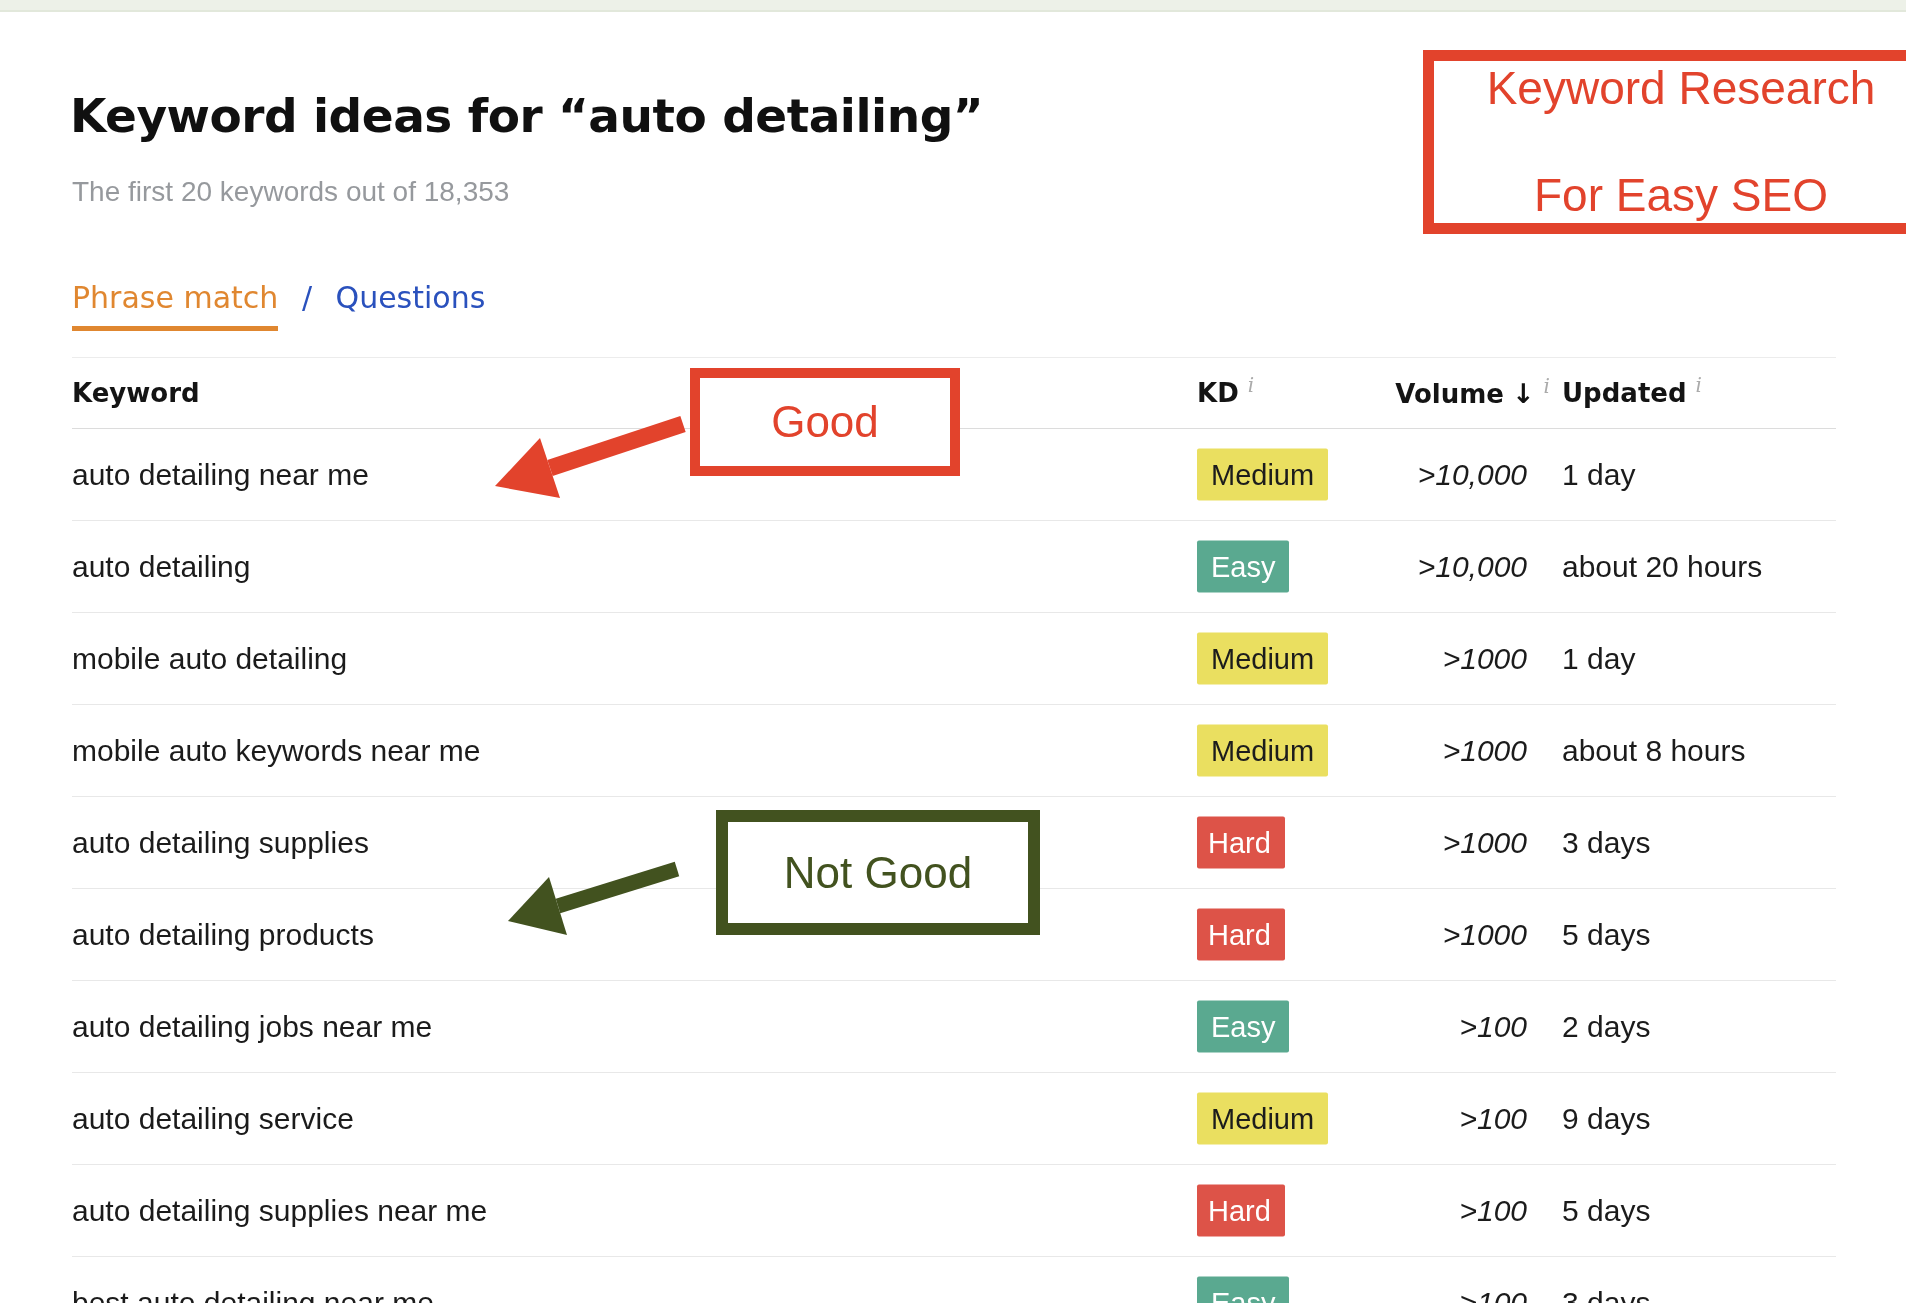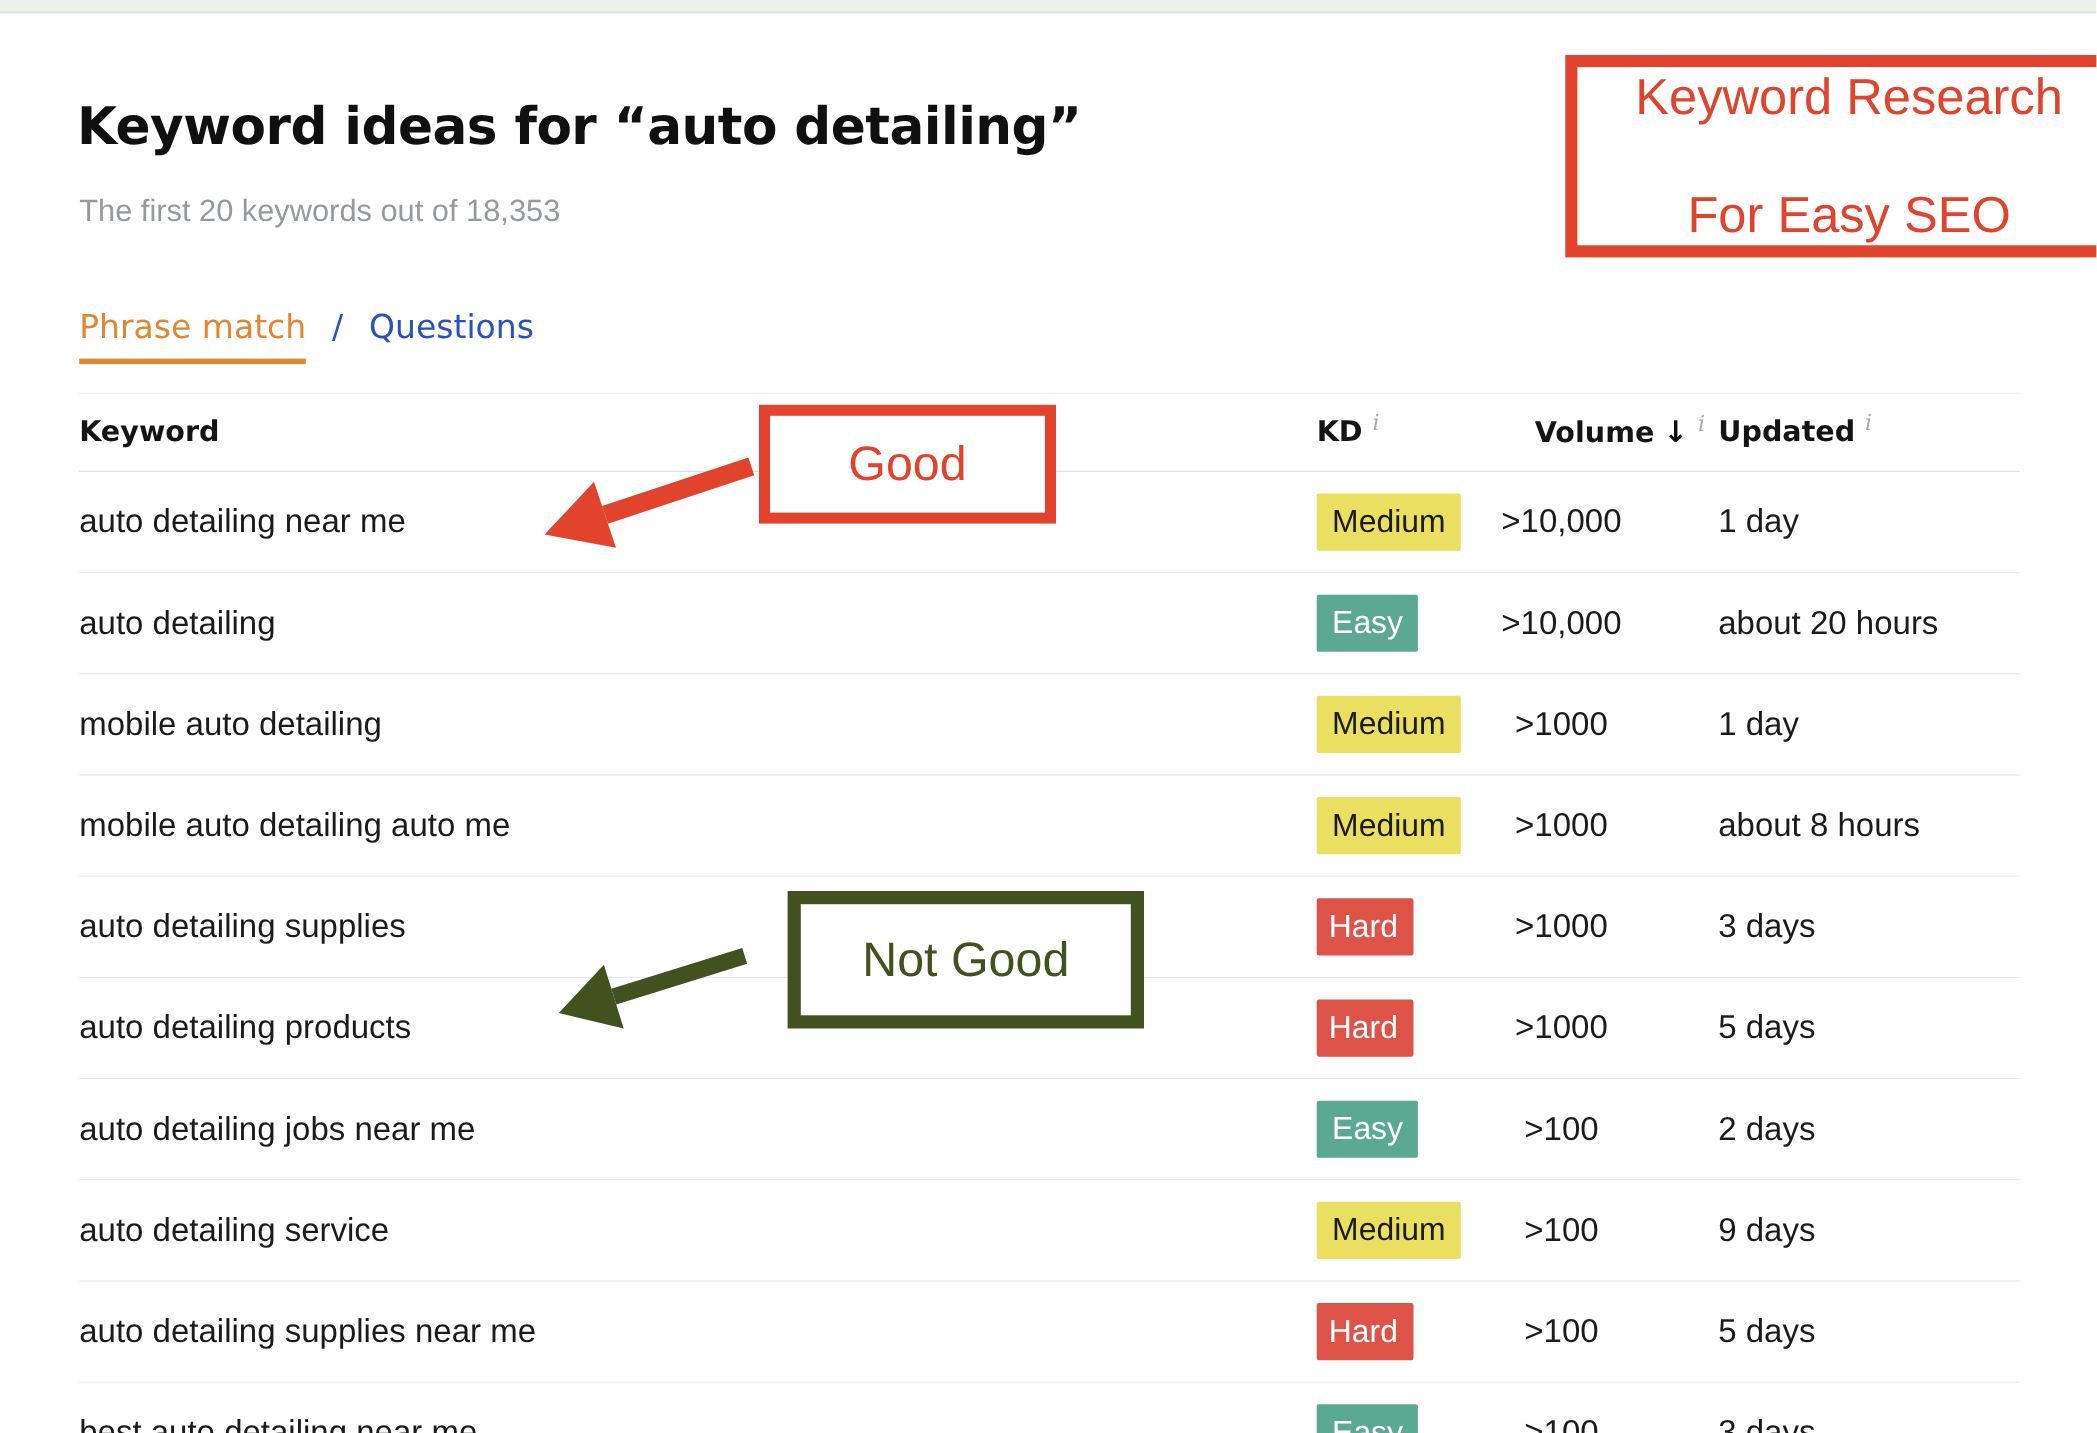--- a/index.html
+++ b/index.html
@@ -24,21 +24,21 @@
   .tab-link{color:var(--tab-blue);cursor:pointer;}
 
   
   .ktable{position:absolute;left:72px;top:357px;width:1764px;border-top:1px solid #ececec;}
   .thead{position:relative;height:70px;border-bottom:1px solid #dcdcdc;
     font-family:"DejaVu Sans", sans-serif;font-weight:700;font-size:26px;color:#141414;}
   .tr{position:relative;height:91px;border-bottom:1px solid #e8e8e8;font-size:30px;}
   .cell{position:absolute;top:50%;transform:translateY(-50%);white-space:nowrap;}
   .c-kw{left:0;}
   .c-kd{left:1125px;}
-  .c-vol{left:1240px;width:215px;text-align:center;}
+  .c-vol{left:1240px;width:215px;text-align:right;font-style:italic;}
   .th-vol{left:1190px;width:288px;text-align:right;}
   .c-upd{left:1490px;}
   .info{font-family:"DejaVu Serif", serif;font-style:italic;font-weight:400;font-size:20px;color:#ababab;
     margin-left:9px;position:relative;top:-10px;}
   .sort{font-weight:700;color:#111;margin-left:8px;font-size:27px;}
 
   .badge{display:inline-block;padding:9px 14px;border-radius:2px;font-size:29px;line-height:1.2;}
   .kd-easy{background:var(--kd-easy-bg);color:var(--kd-on-dark-text);}
   .kd-medium{background:var(--kd-medium-bg);color:var(--kd-on-light-text);}
   .kd-hard{background:var(--kd-hard-bg);color:var(--kd-on-dark-text);padding-left:11px;}
@@ -97,21 +97,21 @@
     </div>
 
     <div class="tr">
       <span class="cell c-kw">mobile auto detailing</span>
       <span class="cell c-kd"><span class="badge kd-medium">Medium</span></span>
       <span class="cell c-vol">&gt;1000</span>
       <span class="cell c-upd">1 day</span>
     </div>
 
     <div class="tr">
-      <span class="cell c-kw">mobile auto detailing auto me</span>
+      <span class="cell c-kw">mobile auto keywords near me</span>
       <span class="cell c-kd"><span class="badge kd-medium">Medium</span></span>
       <span class="cell c-vol">&gt;1000</span>
       <span class="cell c-upd">about 8 hours</span>
     </div>
 
     <div class="tr">
       <span class="cell c-kw">auto detailing supplies</span>
       <span class="cell c-kd"><span class="badge kd-hard">Hard</span></span>
       <span class="cell c-vol">&gt;1000</span>
       <span class="cell c-upd">3 days</span>

